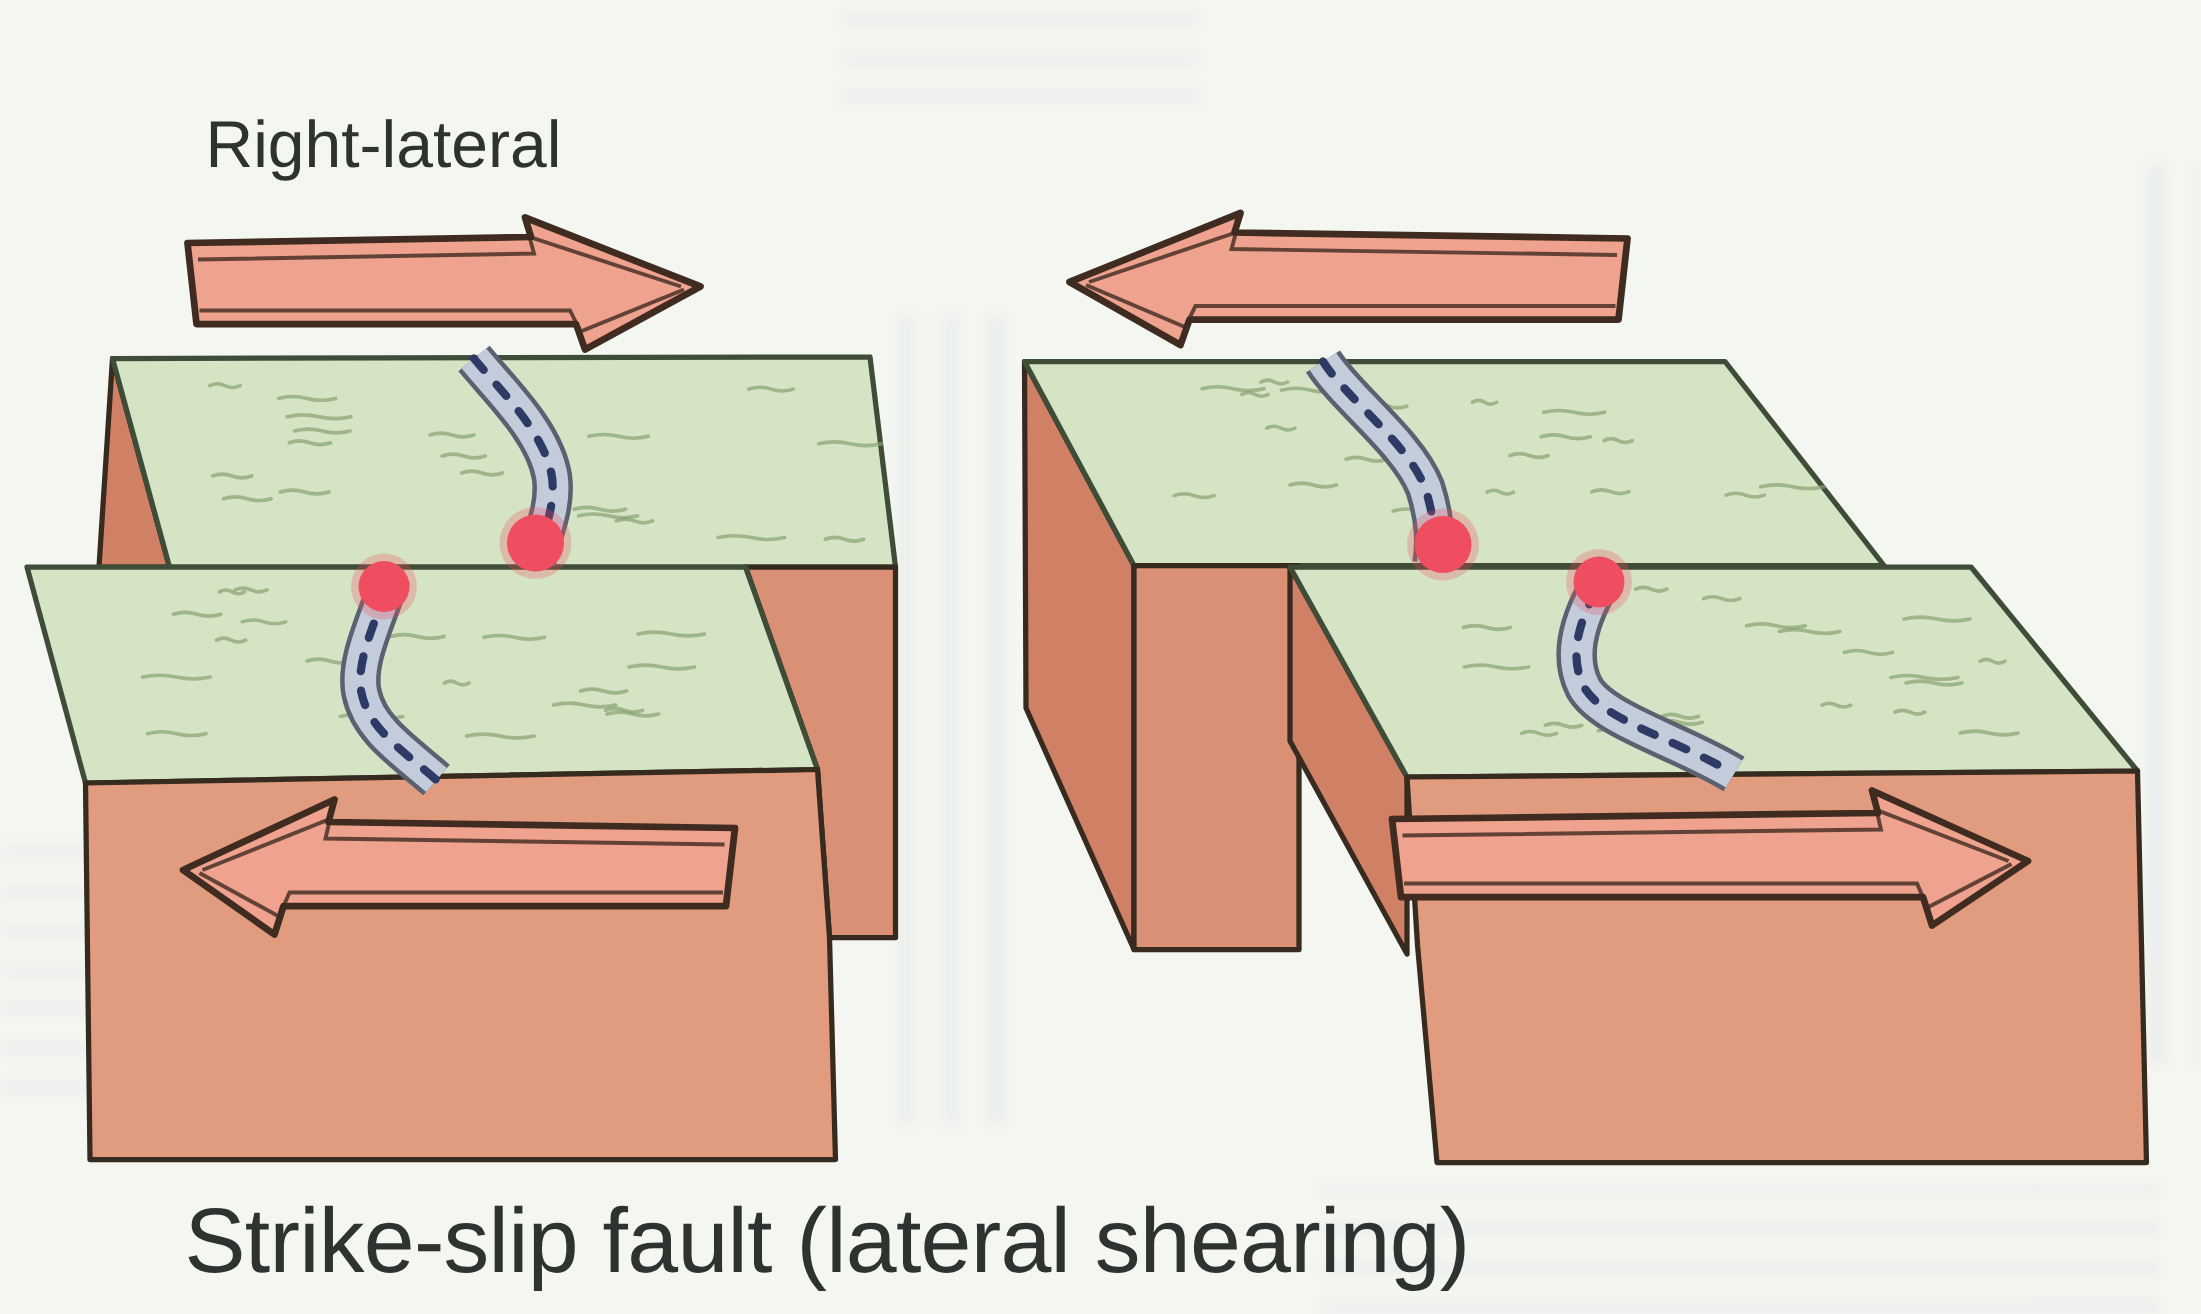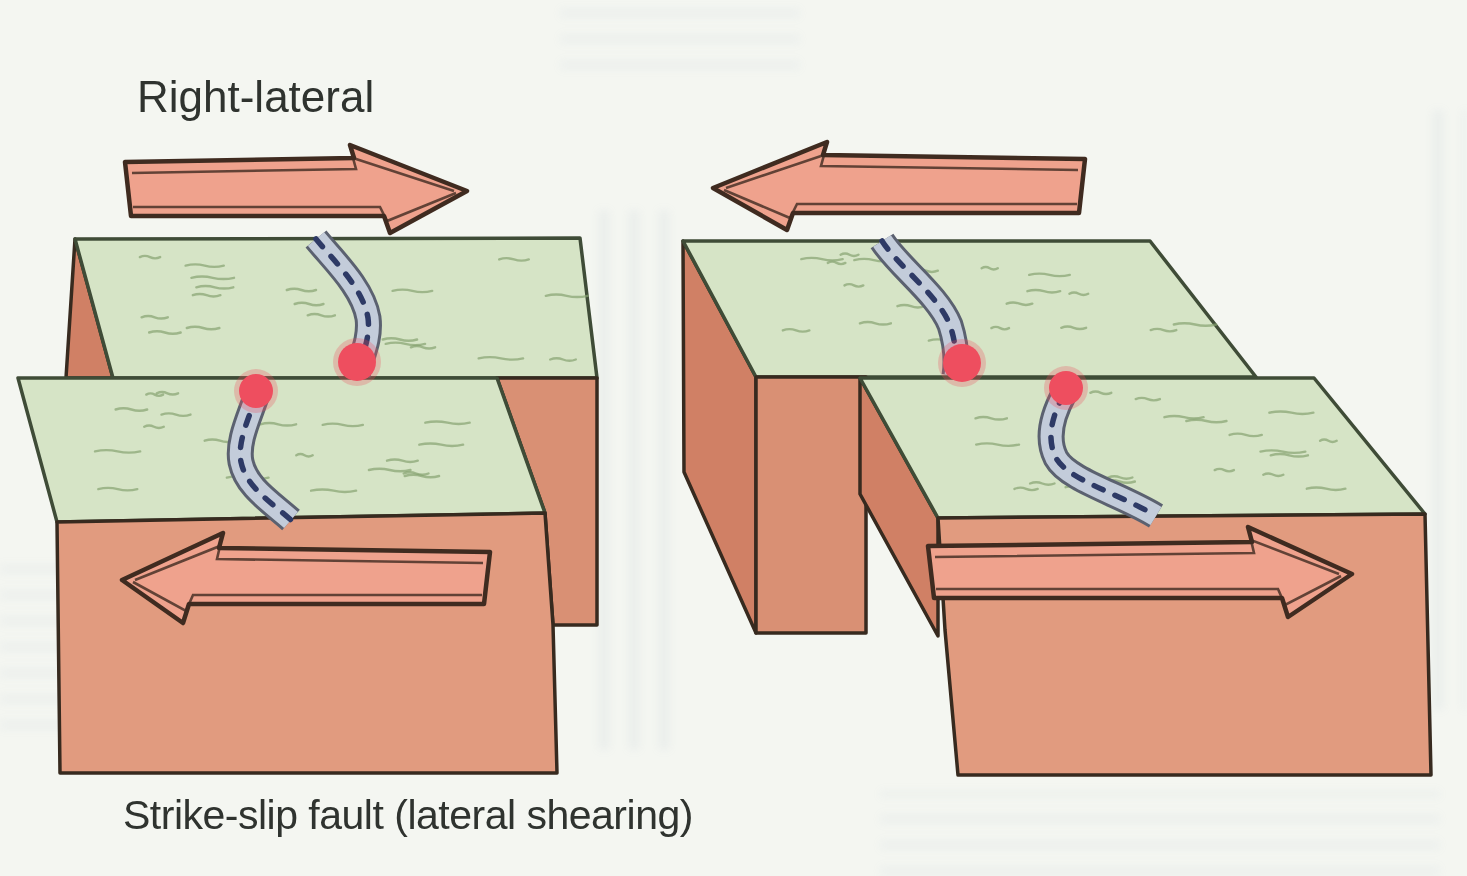--- a/index.html
+++ b/index.html
@@ -17,21 +17,21 @@
   .fig-label{
     position:absolute;
     font-size:44px;
     line-height:1.15;
     color:var(--text,#2f332f);
     letter-spacing:0px;
     white-space:nowrap;
   }
   .caption{
     position:absolute;
-    font-size:41px;
+    font-size:61px;
     line-height:1.15;
     color:var(--text,#2f332f);
     letter-spacing:-0.5px;
     white-space:nowrap;
   }
   
   .ghost{
     position:absolute;
     background:repeating-linear-gradient(90deg,
       rgba(145,165,188,0.16) 0px, rgba(145,165,188,0.16) 12px,

